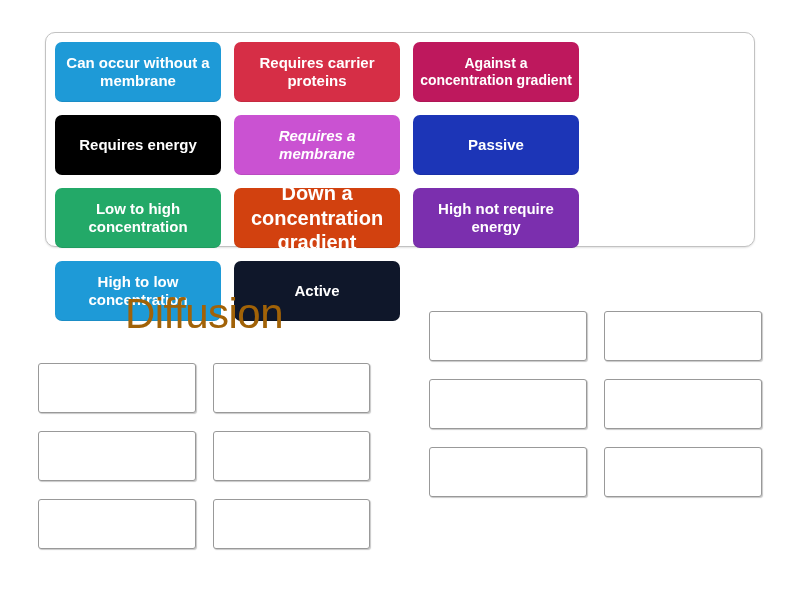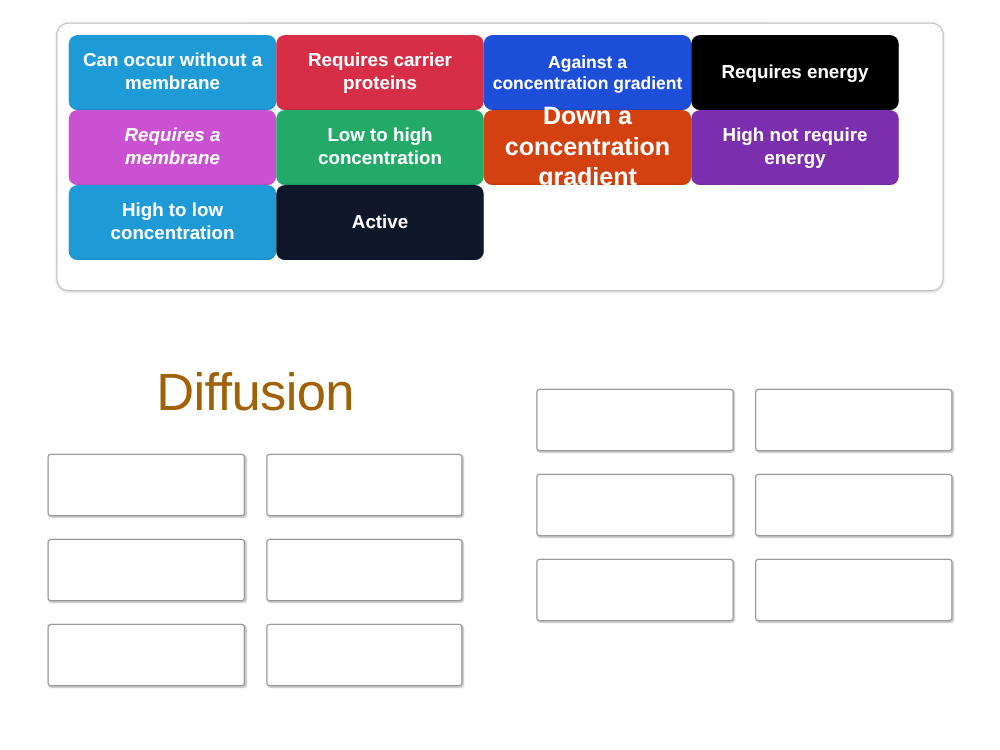--- a/index.html
+++ b/index.html
@@ -6,30 +6,30 @@
   body {
     width: 800px; height: 600px;
     background: #ffffff;
     font-family: "Liberation Sans", "DejaVu Sans", sans-serif;
     position: relative;
     overflow: hidden;
   }
 
   
   .tray {
-    position: absolute; left: 45px; top: 18px;
+    position: absolute; left: 45px; top: 32px;
     width: 710px; height: 215px;
     box-sizing: border-box;
     background: #ffffff;
     border: 1px solid #c2c2c2;
     border-radius: 10px;
     box-shadow: 0 1px 2px rgba(0,0,0,0.12);
     padding: 9px;
     display: flex; flex-wrap: wrap;
-    gap: 0;
+    gap: 13px;
     align-content: flex-start;
   }
   .tile {
     width: 166px; height: 60px;
     box-sizing: border-box;
     border-radius: 7px;
     display: flex; align-items: center; justify-content: center;
     color: #ffffff;
     font-weight: bold;
     text-align: center;
@@ -76,28 +76,31 @@
 </head>
 <body>
 
 <div class="tray">
     <div class="tile" style="background: rgb(30, 154, 215);">
       <span class="tile-label">Can occur without a membrane</span>
     </div>
     <div class="tile" style="background: rgb(214, 46, 70);">
       <span class="tile-label">Requires carrier proteins</span>
     </div>
-    <div class="tile" style="background: #1d4ed8;">
+    <div class="tile" style="background: #be185d;">
       <span class="tile-label" style="font-size: 14px;">Against a concentration gradient</span>
     </div>
     <div class="tile" style="background: #000000;">
       <span class="tile-label">Requires energy</span>
     </div>
     <div class="tile" style="background: rgb(202, 82, 210); font-style: italic;">
       <span class="tile-label">Requires a membrane</span>
+    </div>
+    <div class="tile" style="background: rgb(28, 53, 183);">
+      <span class="tile-label">Passive</span>
     </div>
     <div class="tile" style="background: rgb(35, 169, 104);">
       <span class="tile-label">Low to high concentration</span>
     </div>
     <div class="tile" style="background: rgb(210, 65, 15);">
       <span class="tile-label" style="font-size: 20px;">Down a concentration gradient</span>
     </div>
     <div class="tile" style="background: rgb(123, 47, 174);">
       <span class="tile-label">High not require energy</span>
     </div>

